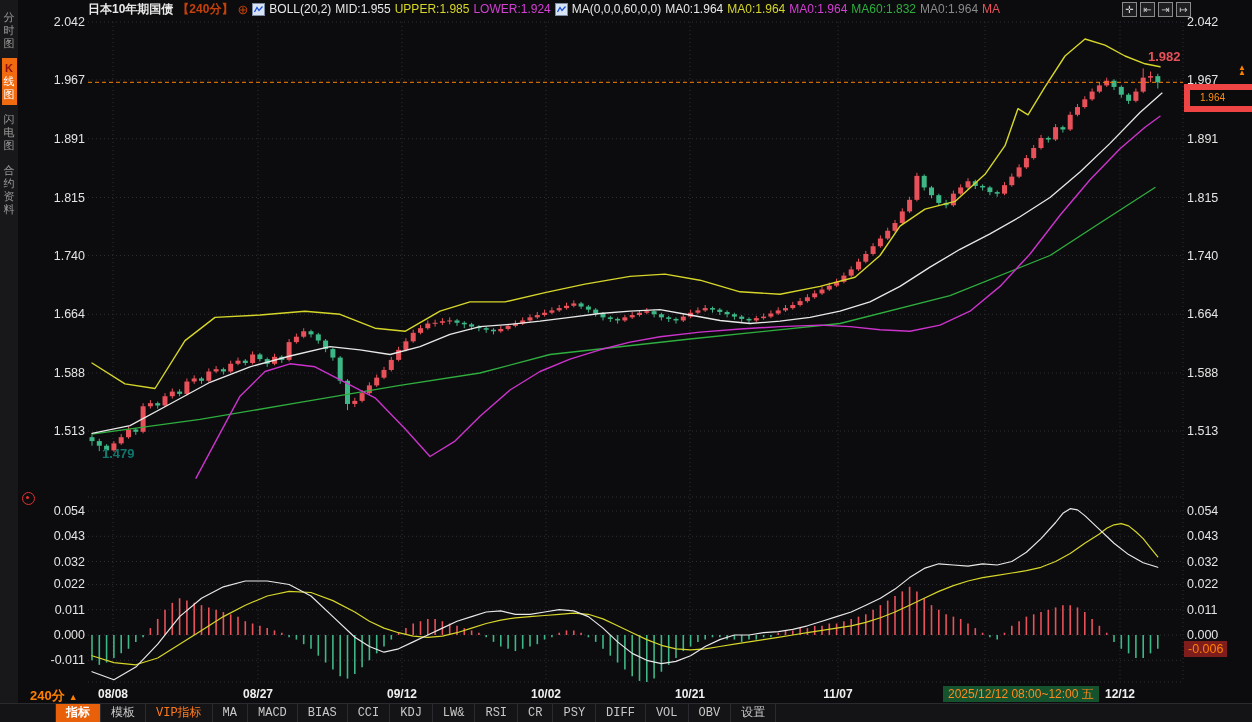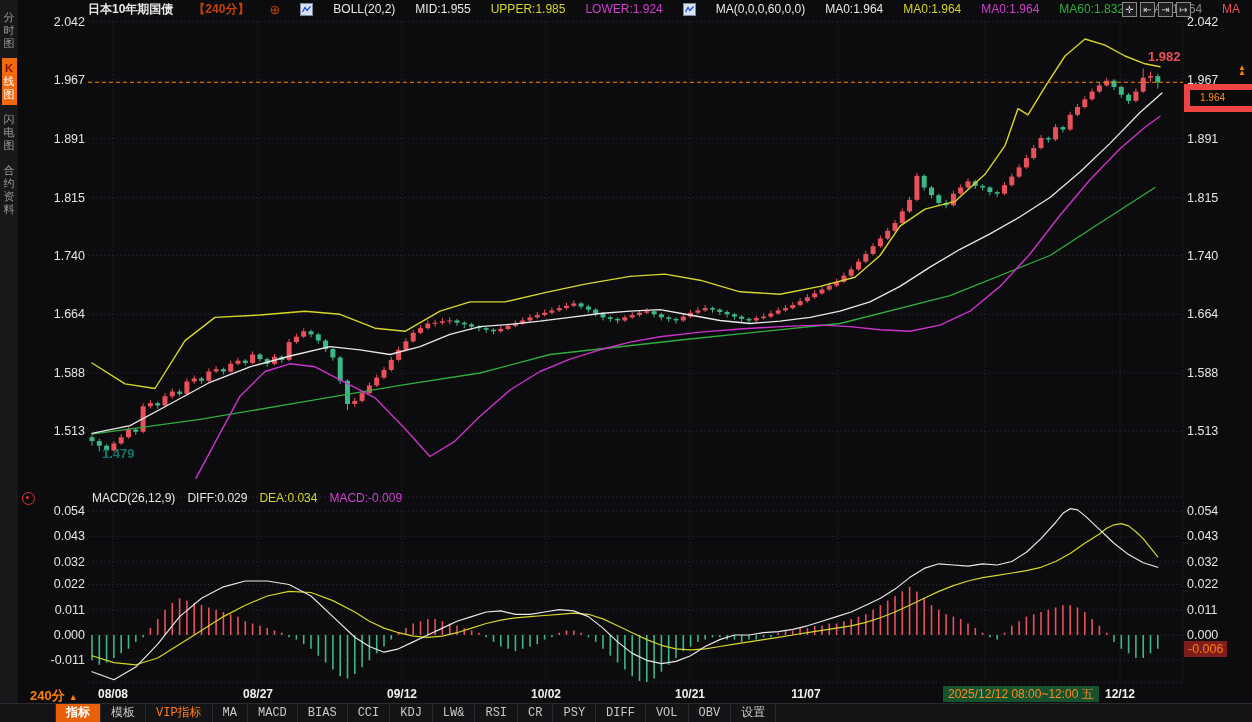--- a/index.html
+++ b/index.html
@@ -8,21 +8,21 @@
   #chart-svg{position:absolute;left:0;top:0;z-index:1;}
   .grid{stroke:#2e2e34;stroke-dasharray:1 3;stroke-width:1;}
   
   #sidebar{position:absolute;left:0;top:0;width:18px;height:722px;background:#18181a;z-index:12;
            display:flex;flex-direction:column;align-items:center;padding-top:7px;box-sizing:border-box;}
   .stab{width:15px;font-size:11px;line-height:13px;color:#9a9a9a;text-align:center;word-break:break-all;
         padding:4px 0;margin-bottom:4px;cursor:pointer;}
   .stab.active{background:#f06a10;color:#fff;}
   .stab.active .kchar{color:#8f1212;font-weight:700;}
   
-  #header{position:absolute;left:88px;top:1px;height:16px;display:flex;gap:20px;align-items:center;
+  #header{position:absolute;left:88px;top:1px;height:16px;display:flex;gap:4px;align-items:center;
           font-size:12px;z-index:10;white-space:nowrap;}
   .c-w{color:#e8e8e8}.c-y{color:#d6d62a}.c-m{color:#d43fd4}.c-g{color:#2fae3f}
   .c-gray{color:#8a8a8a}.c-r{color:#e8515a}.c-o{color:#c2410c}
   .mini-icon{width:13px;height:13px;background:#d8e4f4;border:1px solid #7e8aa0;box-sizing:border-box;display:inline-block;}
   #top-icons{position:absolute;left:1122px;top:2px;display:flex;gap:3px;z-index:10;}
   .ticon{width:15px;height:15px;border:1px solid #8a8a8a;background:#1e1e20;color:#cfcfcf;
          font-size:10px;line-height:13px;text-align:center;box-sizing:border-box;cursor:pointer;}
   
   .axlab{position:absolute;font-size:12.5px;color:#e4e4e4;z-index:10;height:16px;line-height:16px;}
   .dlab{position:absolute;top:687px;font-size:12px;font-weight:700;color:#f0f0f0;
@@ -602,31 +602,25 @@
       <div class="axlab" style="top: 528.272px; left: 1187px;">0.043</div>
       <div class="axlab" style="top: 553.528px; left: 1187px;">0.032</div>
       <div class="axlab" style="top: 576.488px; left: 1187px;">0.022</div>
       <div class="axlab" style="top: 601.744px; left: 1187px;">0.011</div>
       <div class="axlab" style="top: 627px; left: 1187px;">0.000</div>
       <div class="dlab" style="left: 113px;">08/08</div>
       <div class="dlab" style="left: 258px;">08/27</div>
       <div class="dlab" style="left: 402px;">09/12</div>
       <div class="dlab" style="left: 546px;">10/02</div>
       <div class="dlab" style="left: 690px;">10/21</div>
-      <div class="dlab" style="left: 806px;">11/07</div>
+      <div class="dlab" style="left: 838px;">11/07</div>
       <div class="dlab" style="left: 1120px;">12/12</div>
     </div>
 
   <div id="macd-icon"></div>
-  <div id="macd-header">
-    <span class="c-w">MACD(26,12,9)</span>
-    <span class="c-w">DIFF:0.029</span>
-    <span class="c-y">DEA:0.034</span>
-    <span class="c-m">MACD:-0.009</span>
-  </div>
 
   <div id="low-marker">1.479</div>
   <div id="high-marker">1.982</div>
   <div id="price-tag">1.964</div>
   <div id="macd-tag">-0.006</div>
   <div id="axis-arrow">▲<br>▲</div>
 
   <div id="period-label"><span>240分</span><span class="arr">▲</span></div>
   <div id="range-box">2025/12/12 08:00~12:00 五</div>
 

